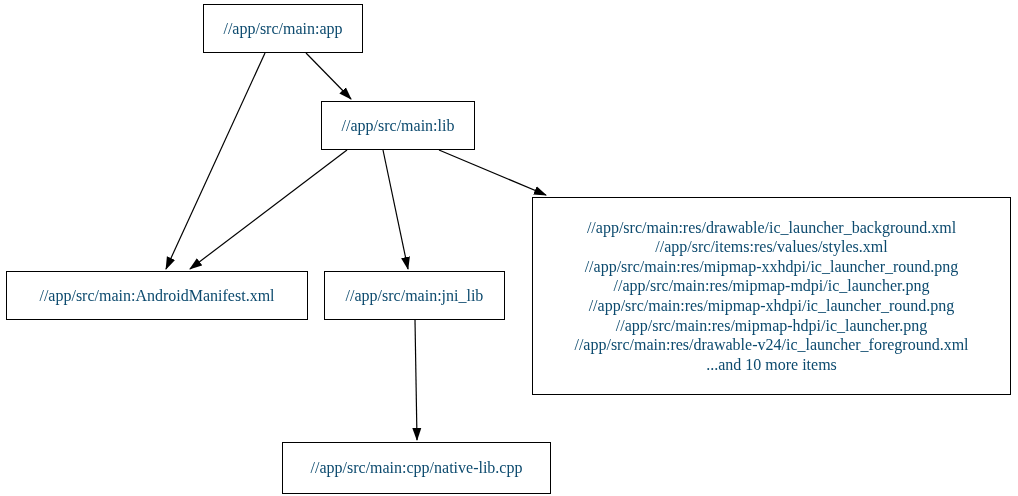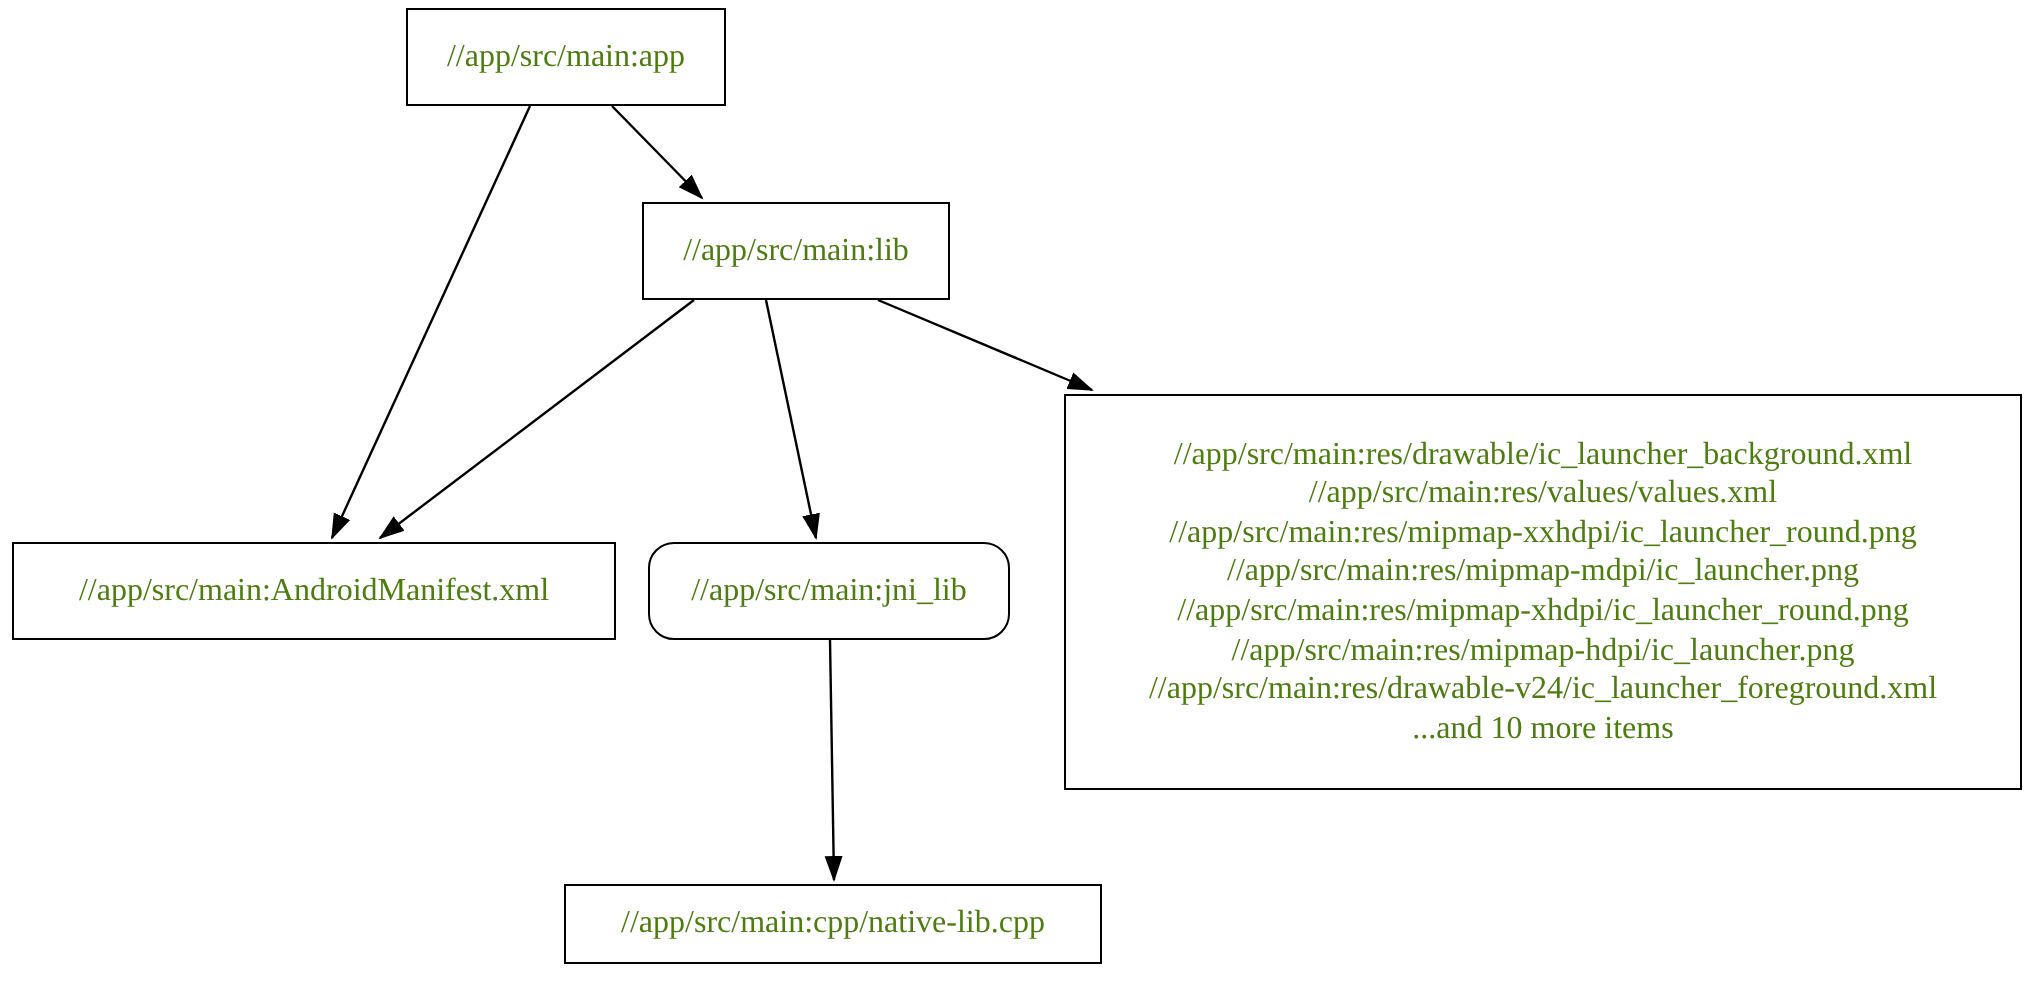--- a/index.html
+++ b/index.html
@@ -6,21 +6,21 @@
     margin: 0;
     padding: 0;
     background: #ffffff;
   }
   .canvas {
     position: relative;
     width: 1018px;
     height: 496px;
     background: #ffffff;
     font-family: "Liberation Serif", serif;
-    color: #4d7c0f;
+    color: #0c4a6e;
     overflow: hidden;
   }
   .edges-layer {
     position: absolute;
     left: 0;
     top: 0;
     width: 1018px;
     height: 496px;
   }
   .edges-layer line {
@@ -40,23 +40,23 @@
     text-align: center;
   }
   .node.multi {
     flex-direction: column;
     line-height: 19.6px;
     font-size: 16px;
   }
   #node-app      { left: 203px; top: 4px;   width: 160px; height: 49px; }
   #node-lib      { left: 302px; top: 101px; width: 154px; height: 49px; margin-left: 19px; }
   #node-manifest { left: 6px;   top: 271px; width: 302px; height: 49px; }
-  #node-jni      { left: 324px; top: 271px; width: 181px; height: 49px; border-radius: 13px; }
+  #node-jni      { left: 324px; top: 271px; width: 181px; height: 49px; }
   #node-res      { left: 532px; top: 197px; width: 479px; height: 198px; }
-  #node-native   { left: 282px; top: 442px; width: 269px; height: 40px; }
+  #node-native   { left: 282px; top: 442px; width: 269px; height: 52px; }
 </style>
 </head>
 <body>
 
 <div class="canvas">
 
   <svg class="edges-layer" viewBox="0 0 1018 496" xmlns="http://www.w3.org/2000/svg">
     <defs>
       <marker id="arrow" markerUnits="userSpaceOnUse" markerWidth="14" markerHeight="12" refX="12" refY="5" orient="auto">
         <path d="M0,0.5 L13,5 L0,9.5 Z" fill="#000000"></path>
@@ -73,21 +73,21 @@
   <div class="node" id="node-app">//app/src/main:app</div>
 
   <div class="node" id="node-lib">//app/src/main:lib</div>
 
   <div class="node" id="node-manifest">//app/src/main:AndroidManifest.xml</div>
 
   <div class="node" id="node-jni">//app/src/main:jni_lib</div>
 
   <div class="node multi" id="node-res">
     <span>//app/src/main:res/drawable/ic_launcher_background.xml</span>
-    <span>//app/src/main:res/values/values.xml</span>
+    <span>//app/src/items:res/values/styles.xml</span>
     <span>//app/src/main:res/mipmap-xxhdpi/ic_launcher_round.png</span>
     <span>//app/src/main:res/mipmap-mdpi/ic_launcher.png</span>
     <span>//app/src/main:res/mipmap-xhdpi/ic_launcher_round.png</span>
     <span>//app/src/main:res/mipmap-hdpi/ic_launcher.png</span>
     <span>//app/src/main:res/drawable-v24/ic_launcher_foreground.xml</span>
     <span>...and 10 more items</span>
   </div>
 
   <div class="node" id="node-native">//app/src/main:cpp/native-lib.cpp</div>
 

